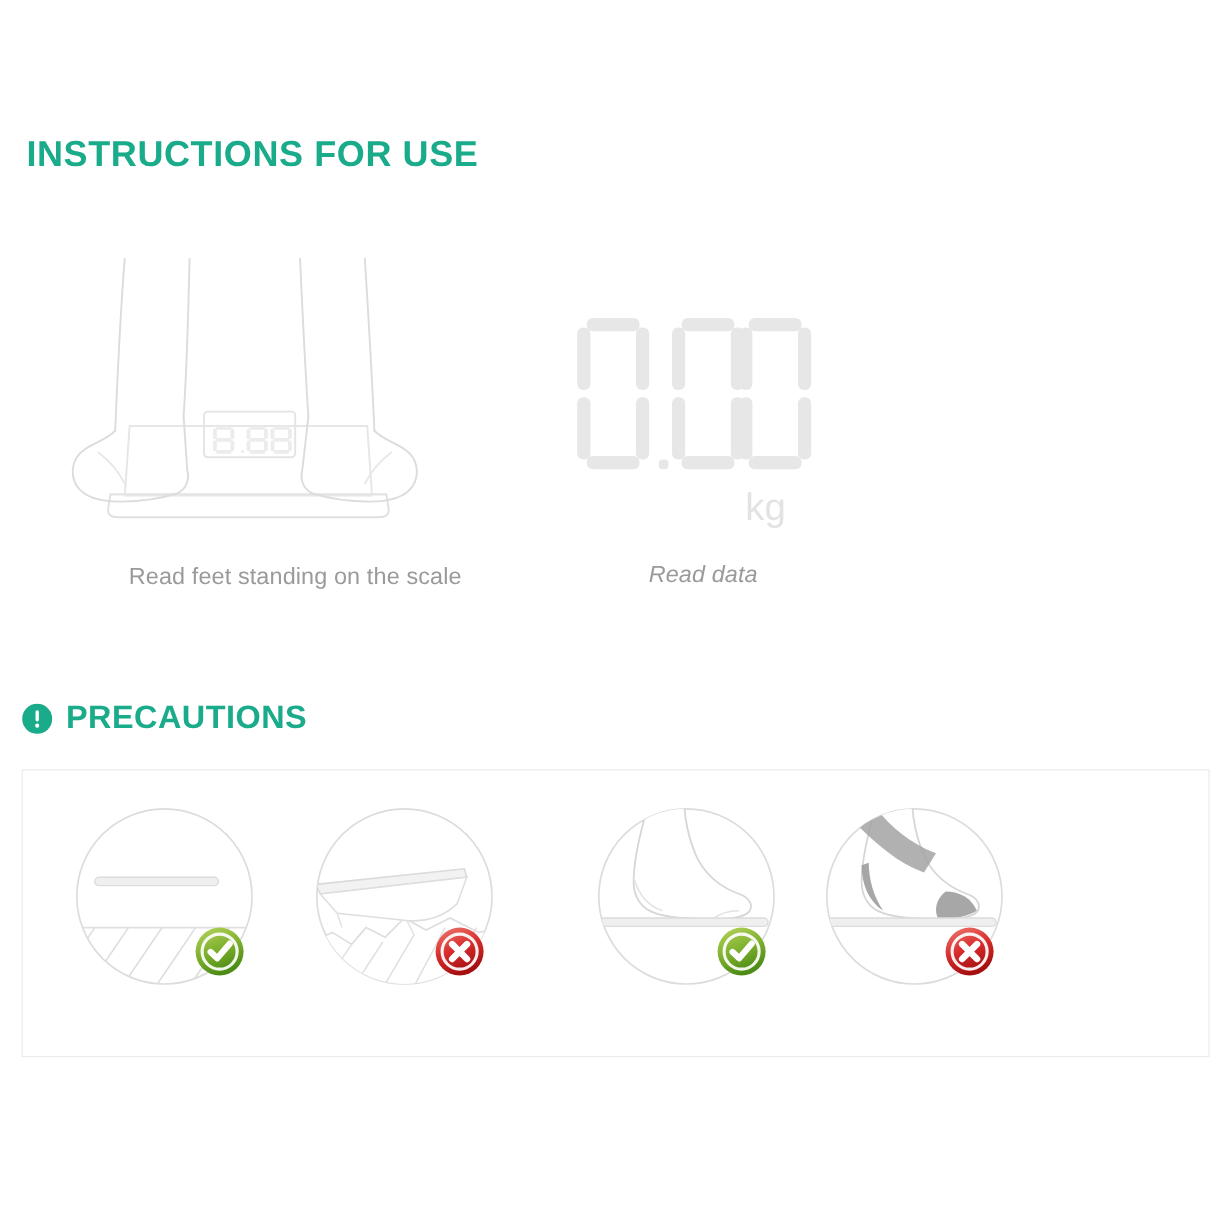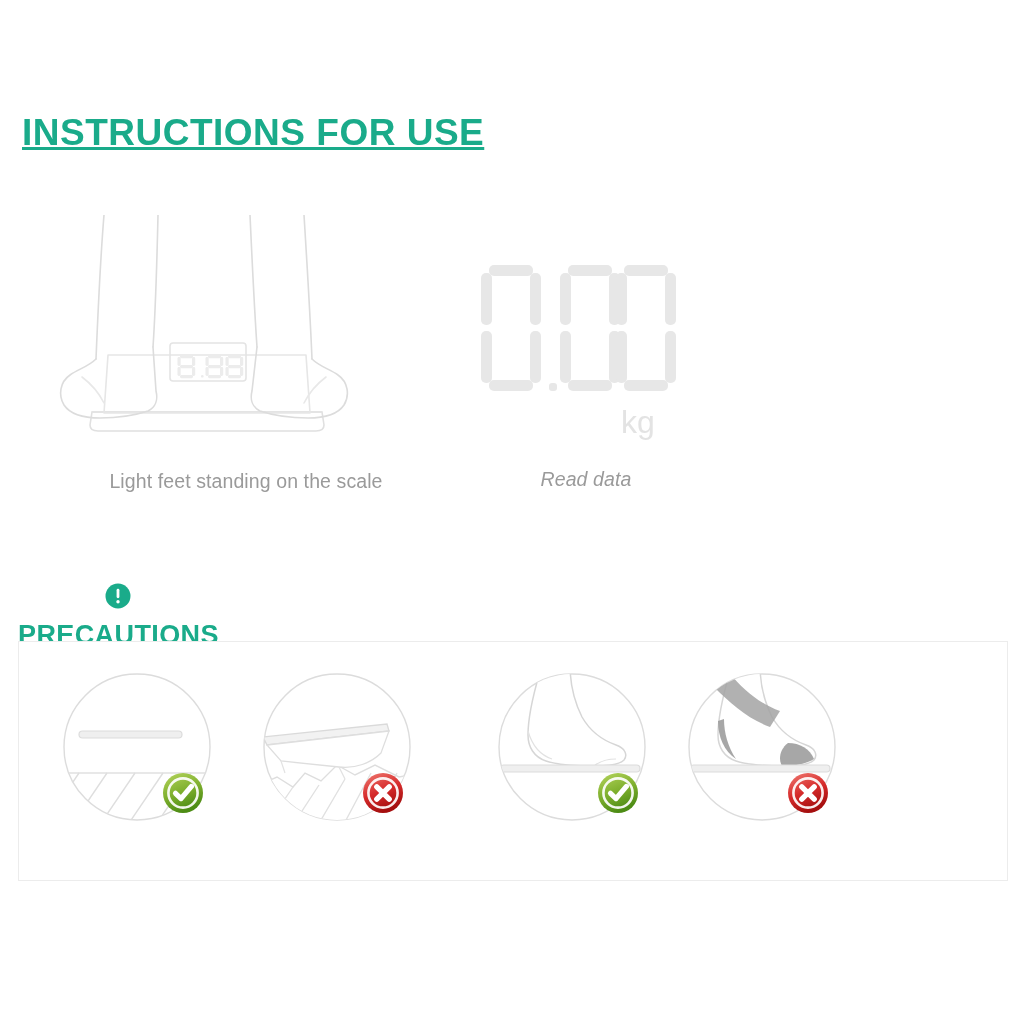--- a/index.html
+++ b/index.html
@@ -20,31 +20,29 @@
   .section-heading {
     position: absolute;
     color: #1aab8a;
     font-weight: bold;
     letter-spacing: 0.5px;
     white-space: nowrap;
   }
   #instructions-heading {
     left: 22px;
     top: 112px;
-    font-size: 37px;
-    text-decoration: underline;
+    font-size: 30px;
   }
   #precautions-block {
     position: absolute;
     left: 18px;
     top: 583px;
     display: flex;
     align-items: center;
     gap: 11px;
-    flex-direction: column;
   }
   #precautions-heading-text {
     color: #1aab8a;
     font-weight: bold;
     font-size: 27px;
     letter-spacing: 0.4px;
     white-space: nowrap;
   }
   .alert-icon {
     width: 26px;
@@ -164,21 +162,21 @@
         <rect x="156" y="160" width="13" height="3.2" rx="1.4"></rect>
         <rect x="176" y="140" width="13" height="3.2" rx="1.4"></rect>
         <rect x="173.5" y="142" width="3.2" height="9" rx="1.4"></rect>
         <rect x="188" y="142" width="3.2" height="9" rx="1.4"></rect>
         <rect x="176" y="150" width="13" height="3.2" rx="1.4"></rect>
         <rect x="173.5" y="152" width="3.2" height="9" rx="1.4"></rect>
         <rect x="188" y="152" width="3.2" height="9" rx="1.4"></rect>
         <rect x="176" y="160" width="13" height="3.2" rx="1.4"></rect>
       </g>
     </svg>
-    <div class="step-caption">Light feet standing on the scale</div>
+    <div class="step-caption">Read feet standing on the scale</div>
   </div>
 
   <div class="step" id="step-2">
     <svg class="step-art" width="250" height="240" viewBox="0 0 250 240">
 
       <g fill="#e7e7e7">
 
         <rect x="28" y="50" width="44" height="11" rx="5"></rect>
         <rect x="20" y="58" width="11" height="52" rx="5"></rect>
         <rect x="69" y="58" width="11" height="52" rx="5"></rect>

